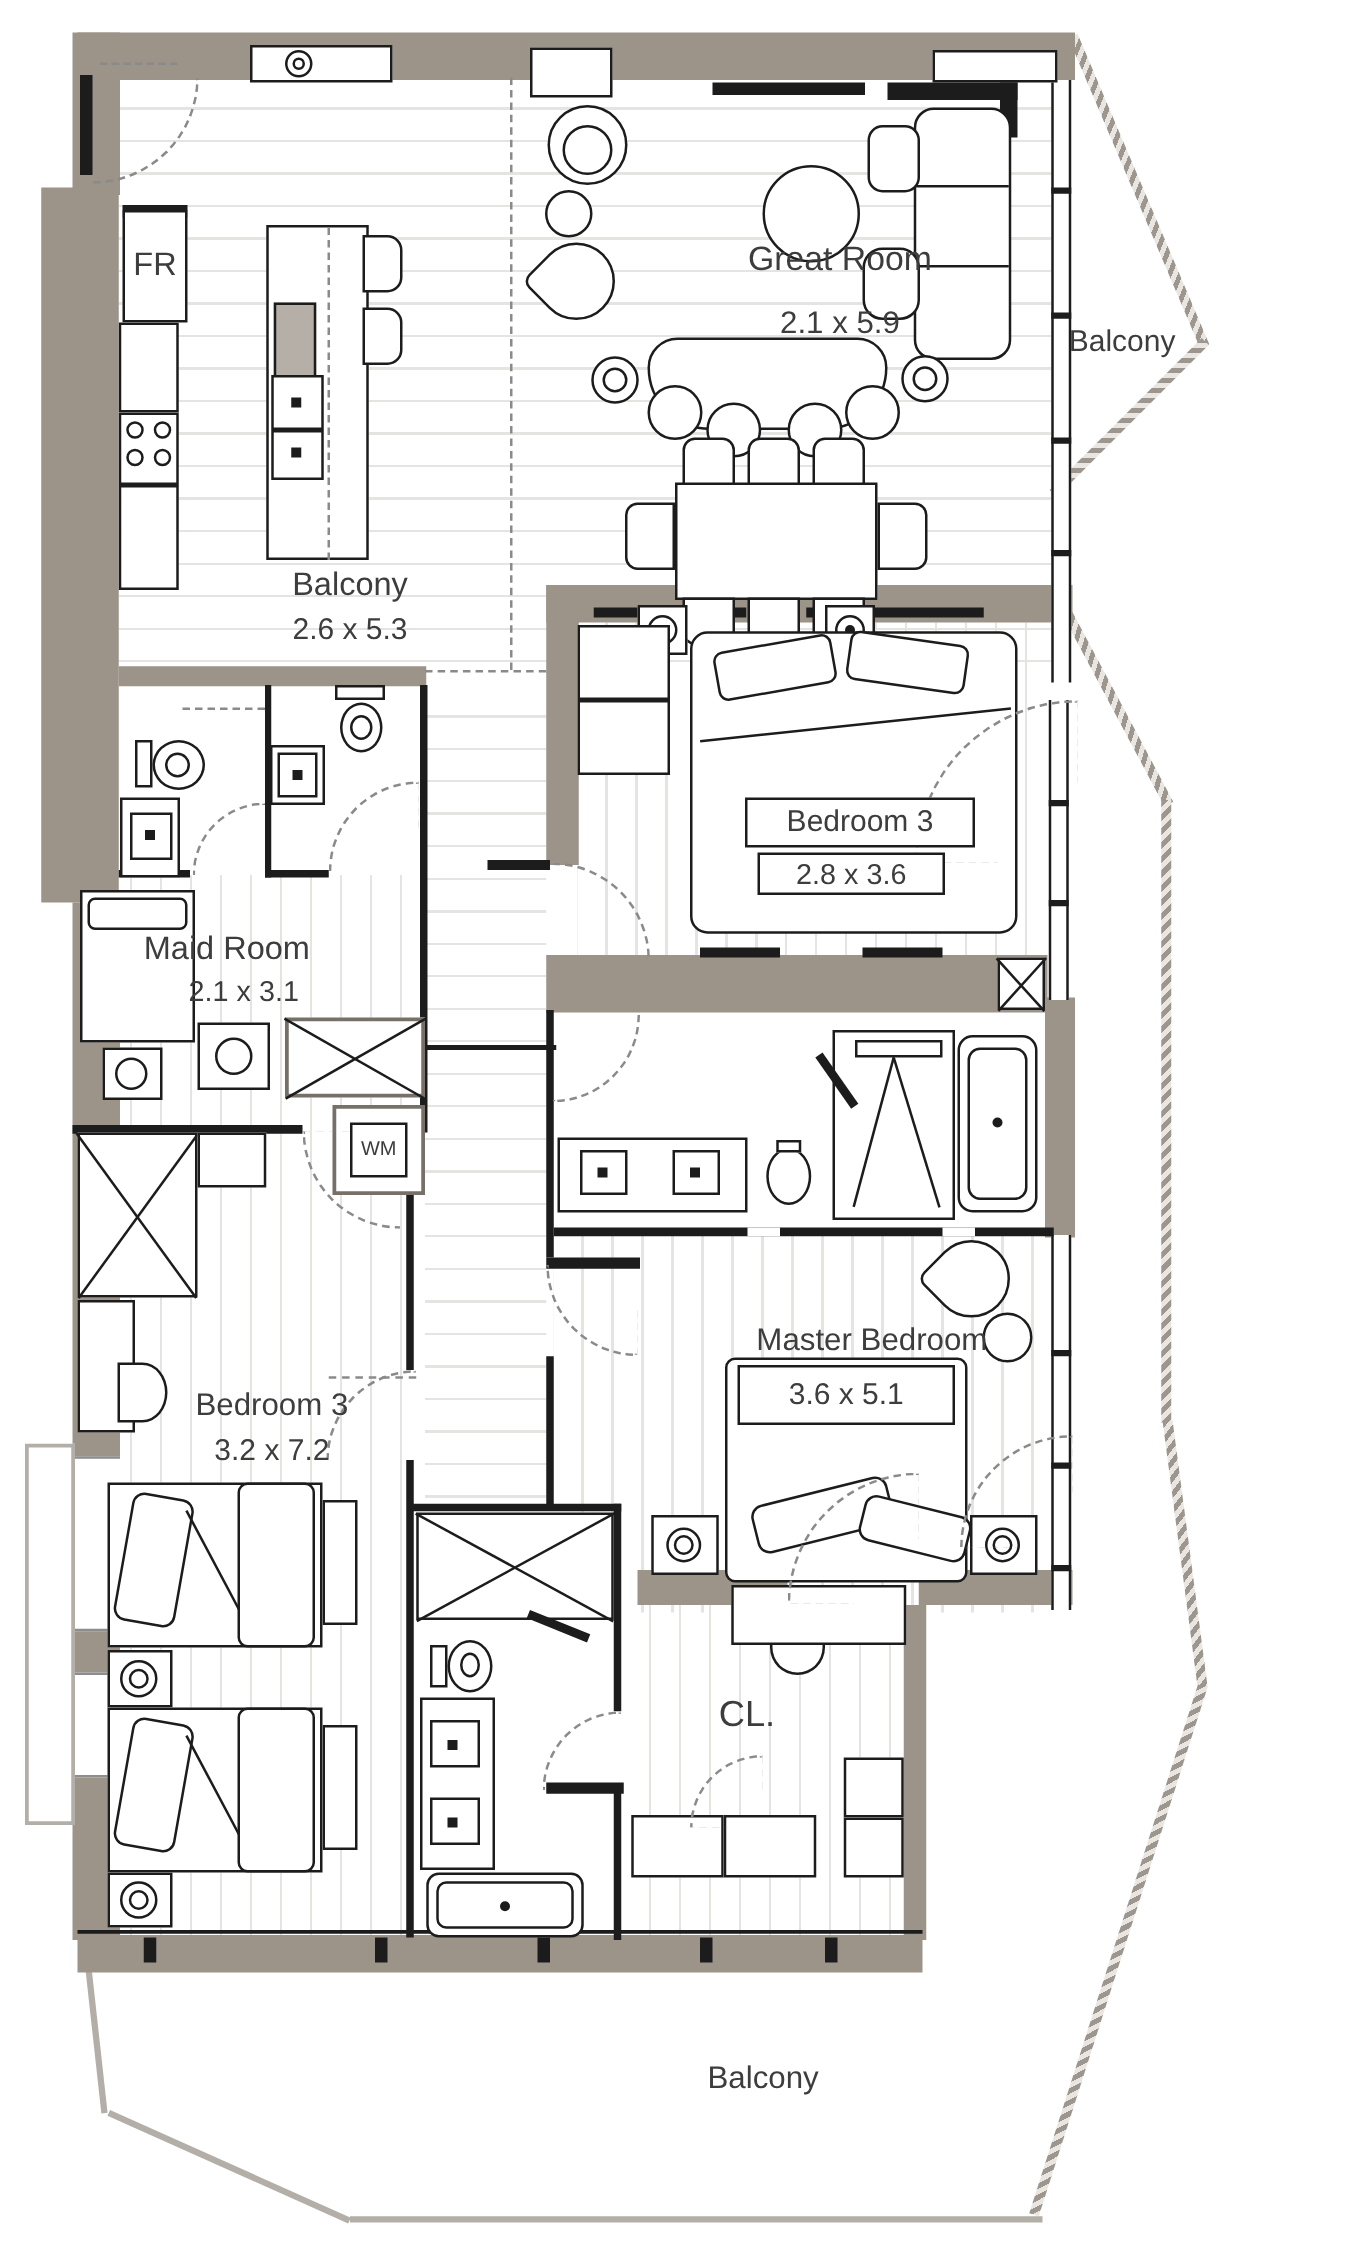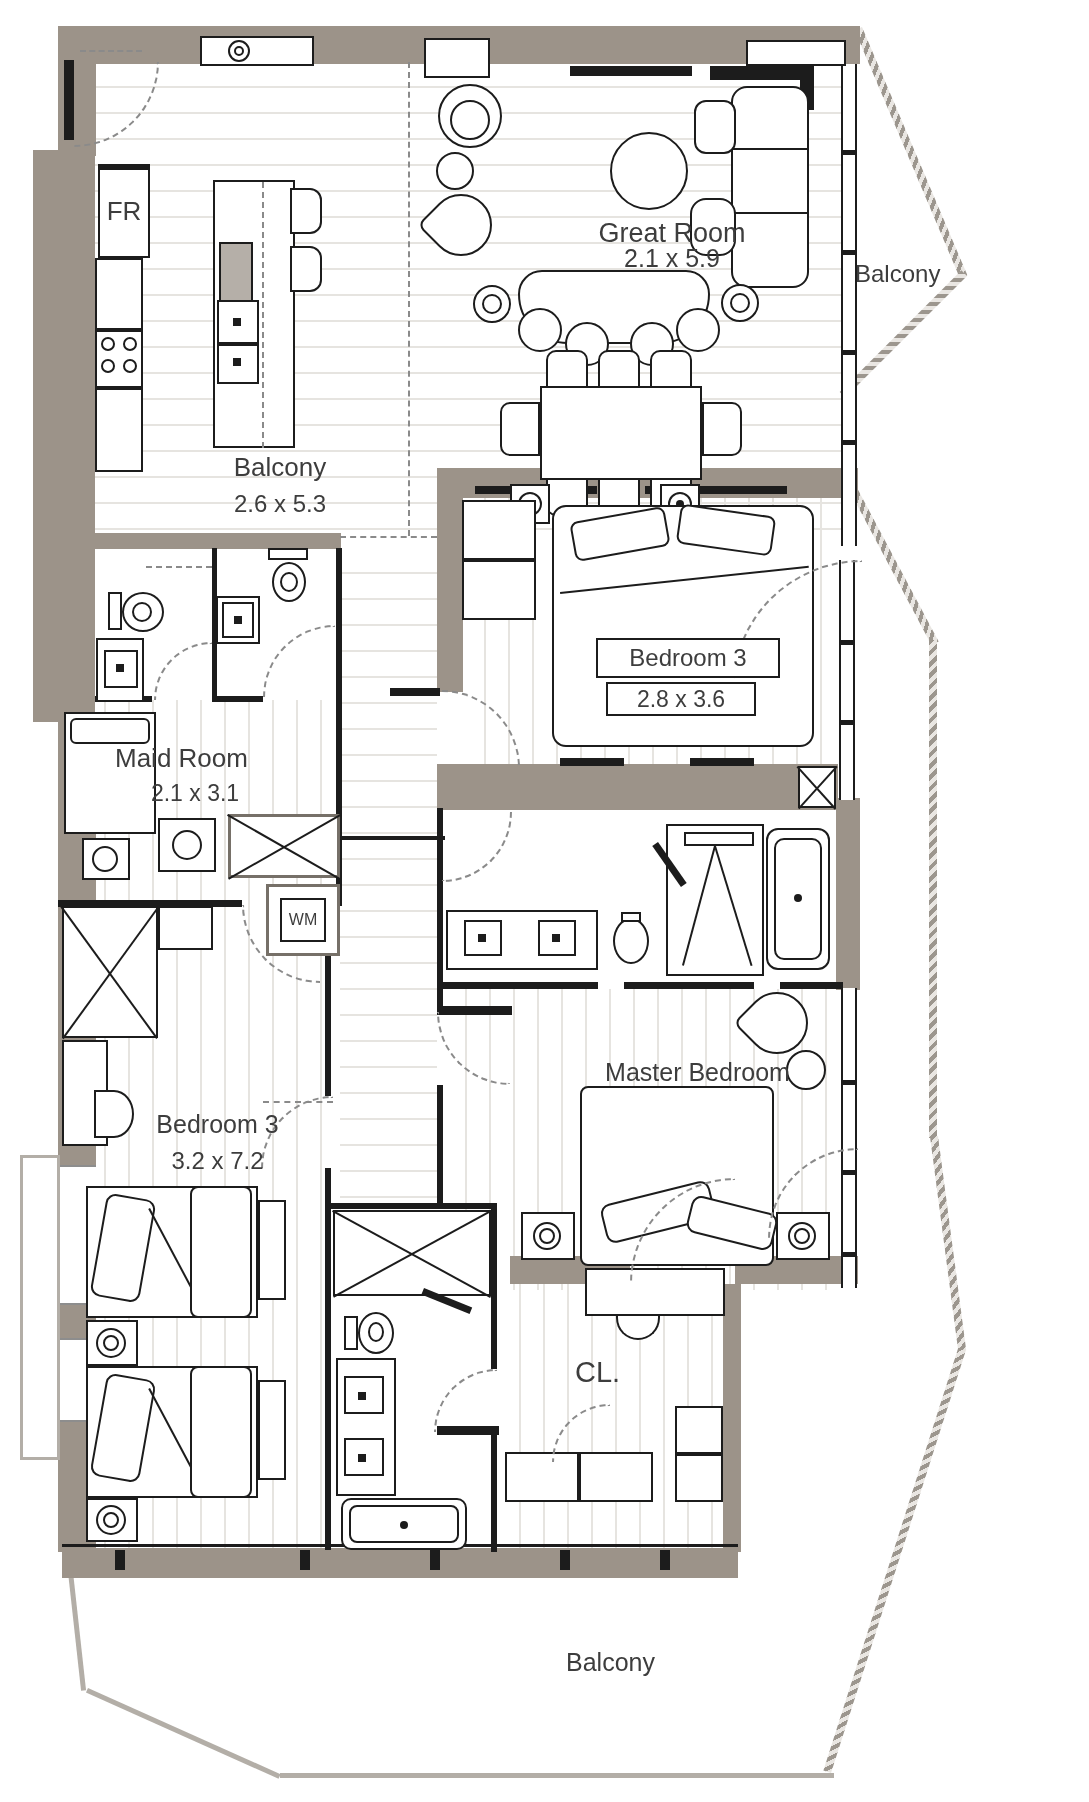--- a/index.html
+++ b/index.html
@@ -201,20 +201,21 @@
   <div class="box" style="left:666px;top:824px;width:98px;height:152px;"></div>
   <div class="box" style="left:684px;top:832px;width:70px;height:14px;"></div>
   <div class="line" style="left:716px;top:846px;width:124px;transform:rotate(105deg);"></div>
   <div class="line" style="left:716px;top:846px;width:125px;transform:rotate(73deg);"></div>
   <div class="blk" style="left:658px;top:842px;width:50px;height:7px;transform:rotate(55deg);transform-origin:0 0;"></div>
   <div class="box" style="left:766px;top:828px;width:64px;height:142px;border-radius:12px;"></div>
   <div class="box" style="left:774px;top:838px;width:48px;height:122px;border-radius:10px;"></div>
   <div class="dot" style="left:794px;top:894px;width:8px;height:8px;"></div>
 
   <div class="box" style="left:580px;top:1086px;width:194px;height:180px;border-radius:8px;"></div>
+  <div class="box" style="left:590px;top:1092px;width:174px;height:48px;font-size:24px;line-height:44px;text-align:center;color:#3d3d3d;">3.6 x 5.1</div>
   <div class="box" style="left:602px;top:1192px;width:112px;height:40px;border-radius:10px;transform:rotate(-14deg);"></div>
   <div class="box" style="left:688px;top:1204px;width:88px;height:38px;border-radius:10px;transform:rotate(14deg);"></div>
   <div class="box" style="left:521px;top:1212px;width:54px;height:48px;"></div>
   <div class="circle" style="left:533px;top:1222px;width:28px;height:28px;"></div>
   <div class="circle" style="left:539px;top:1228px;width:16px;height:16px;"></div>
   <div class="box" style="left:776px;top:1212px;width:54px;height:48px;"></div>
   <div class="circle" style="left:788px;top:1222px;width:28px;height:28px;"></div>
   <div class="circle" style="left:794px;top:1228px;width:16px;height:16px;"></div>
   <div class="heart" style="left:746px;top:992px;"></div>
   <div class="circle" style="left:786px;top:1050px;width:40px;height:40px;"></div>
@@ -301,21 +302,21 @@
   <div class="arc arc-bl" style="left:437px;top:1012px;width:73px;height:73px;"></div>
   <div class="arc arc-tl" style="left:261px;top:1096px;width:72px;height:72px;"></div>
   <div class="arc arc-tl" style="left:434px;top:1369px;width:63px;height:63px;"></div>
   <div class="arc arc-tl" style="left:630px;top:1178px;width:105px;height:105px;"></div>
   <div class="arc arc-tl" style="left:732px;top:560px;width:130px;height:130px;"></div>
   <div class="arc arc-tl" style="left:552px;top:1404px;width:58px;height:58px;"></div>
   <div class="arc arc-tl" style="left:768px;top:1148px;width:90px;height:90px;"></div>
   <div class="arc arc-bl" style="left:242px;top:905px;width:78px;height:78px;"></div>
   <div class="dashH" style="left:263px;top:1101px;width:70px;height:0;"></div>
 
-  <div class="lbl" style="left:552px;top:218px;width:240px;text-align:center;font-size:27px;">Great Room</div>
+  <div class="lbl" style="left:552px;top:192px;width:240px;text-align:center;font-size:27px;">Great Room</div>
   <div class="lbl" style="left:577px;top:244px;width:190px;text-align:center;font-size:25px;">2.1 x 5.9</div>
   <div class="lbl" style="left:190px;top:452px;width:180px;text-align:center;font-size:26px;">Balcony</div>
   <div class="lbl" style="left:190px;top:490px;width:180px;text-align:center;font-size:24px;">2.6 x 5.3</div>
   <div class="box lbl" style="left:596px;top:638px;width:184px;height:40px;font-size:24px;line-height:36px;text-align:center;">Bedroom 3</div>
   <div class="box lbl" style="left:606px;top:682px;width:150px;height:34px;font-size:23px;line-height:30px;text-align:center;">2.8 x 3.6</div>
   <div class="lbl" style="left:115px;top:743px;width:185px;text-align:left;font-size:26px;">Maid Room</div>
   <div class="lbl" style="left:115px;top:780px;width:160px;text-align:center;font-size:23px;">2.1 x 3.1</div>
   <div class="lbl" style="left:590px;top:1058px;width:215px;text-align:center;font-size:25px;">Master Bedroom</div>
   <div class="lbl" style="left:130px;top:1110px;width:175px;text-align:center;font-size:25px;">Bedroom 3</div>
   <div class="lbl" style="left:140px;top:1147px;width:155px;text-align:center;font-size:24px;">3.2 x 7.2</div>

